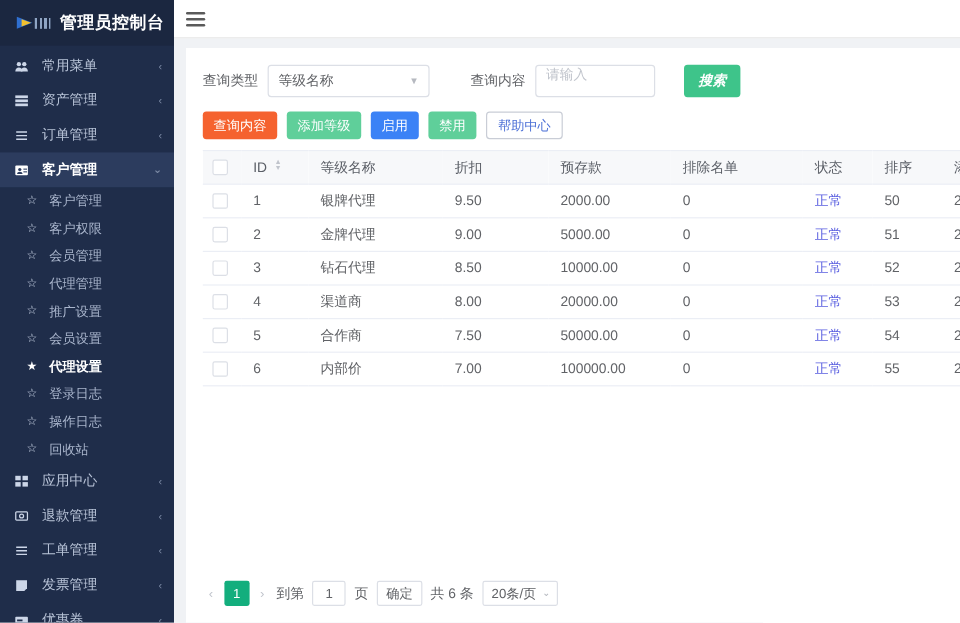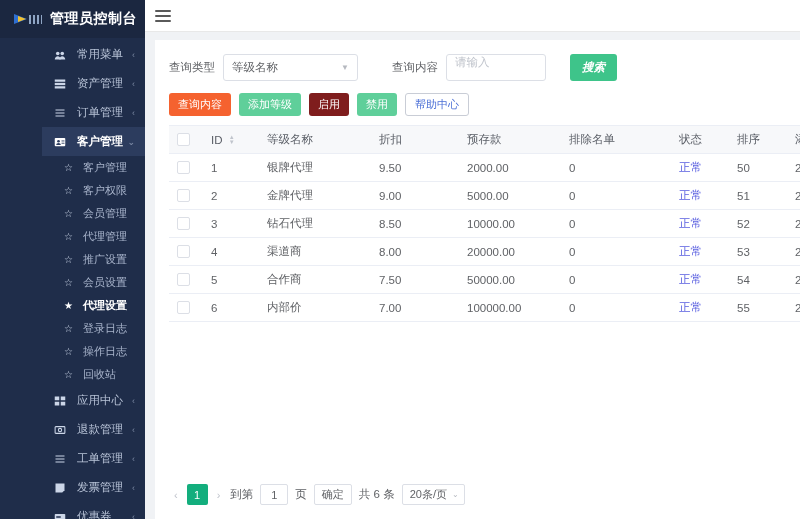--- a/index.html
+++ b/index.html
@@ -48,21 +48,20 @@
     background: linear-gradient(90deg,#8fa5c4 0 2px,transparent 2px 4px,#8fa5c4 4px 6px,transparent 6px 8px,#8fa5c4 8px 10px,transparent 10px 12px,#8fa5c4 12px 13px);
   }
   .logo-text {
     color: #ffffff; font-size: 14px; font-weight: bold; letter-spacing: .5px;
   }
   .menu { padding-top: 2px; }
   .mi {
     height: 29px; display: flex; align-items: center;
     padding: 0 10px 0 12px; color: #b9c4d8; font-size: 11.5px;
     position: relative;
-    margin-left: 42px;
   }
   .mi .ic { width: 18px; flex: 0 0 18px; display: flex; align-items: center; color: #ccd6e8; }
   .mi .lbl { flex: 1 1 auto; padding-left: 5px; white-space: nowrap; }
   .mi .arw { font-size: 9px; color: #7c8aa5; }
   .mi.active { background: #2c3c5e; color: #ffffff; font-weight: bold; }
   .mi.active .ic { color: #ffffff; }
   .mi.sub { height: 23px; padding-left: 22px; font-size: 11px; color: #a9b5cc; }
   .mi.sub .ic { width: 14px; flex: 0 0 14px; font-size: 10px; }
   .mi.sub.cur { color: #ffffff; font-weight: bold; }
   .mi.sub.cur .ic { color: #ffffff; }
@@ -111,21 +110,21 @@
 
   
   .actions { display: flex; align-items: center; gap: 8px; padding: 0 0 9px 14px; flex: 0 0 auto; }
   .b {
     height: 23px; padding: 0 9px; border-radius: 3px; font-size: 11px;
     display: flex; align-items: center; justify-content: center;
     color: #fff; white-space: nowrap;
   }
   .b-red { background: #f5622f; }
   .b-green { background: #5fcf9a; }
-  .b-blue { background: #7f1d1d; }
+  .b-blue { background: #3b82f6; }
   .b-help {
     background: #fff; color: #4b6fd6; border: 1px solid #c9cdd6;
   }
 
   
   .tablewrap { flex: 1 1 auto; min-height: 0; padding: 0 0 0 14px; overflow: hidden; }
   table { border-collapse: collapse; width: 700px; table-layout: fixed; }
   th, td {
     text-align: left; font-weight: normal; font-size: 11.5px;
     border-bottom: 1px solid #ebeef5; padding: 0 0 0 10px; color: #606266;

